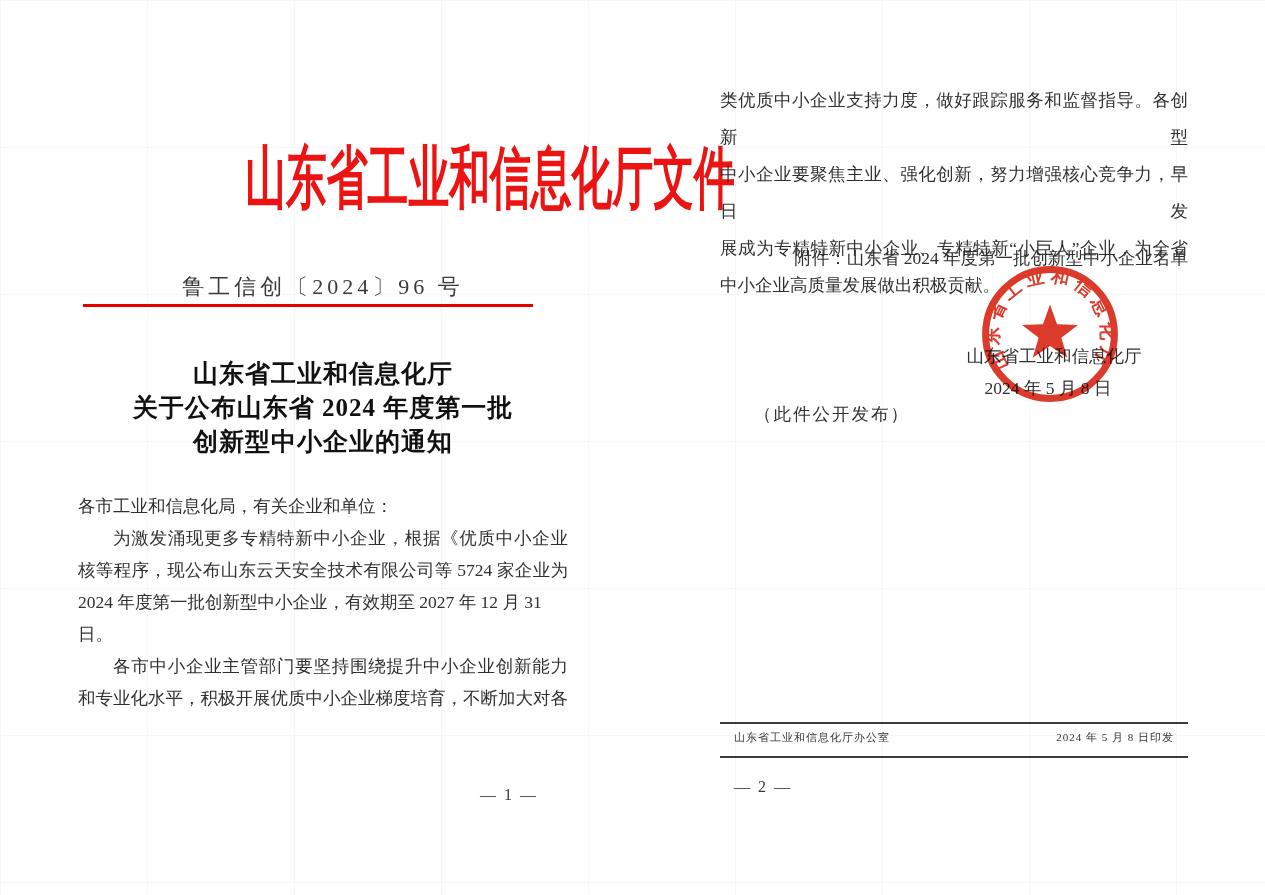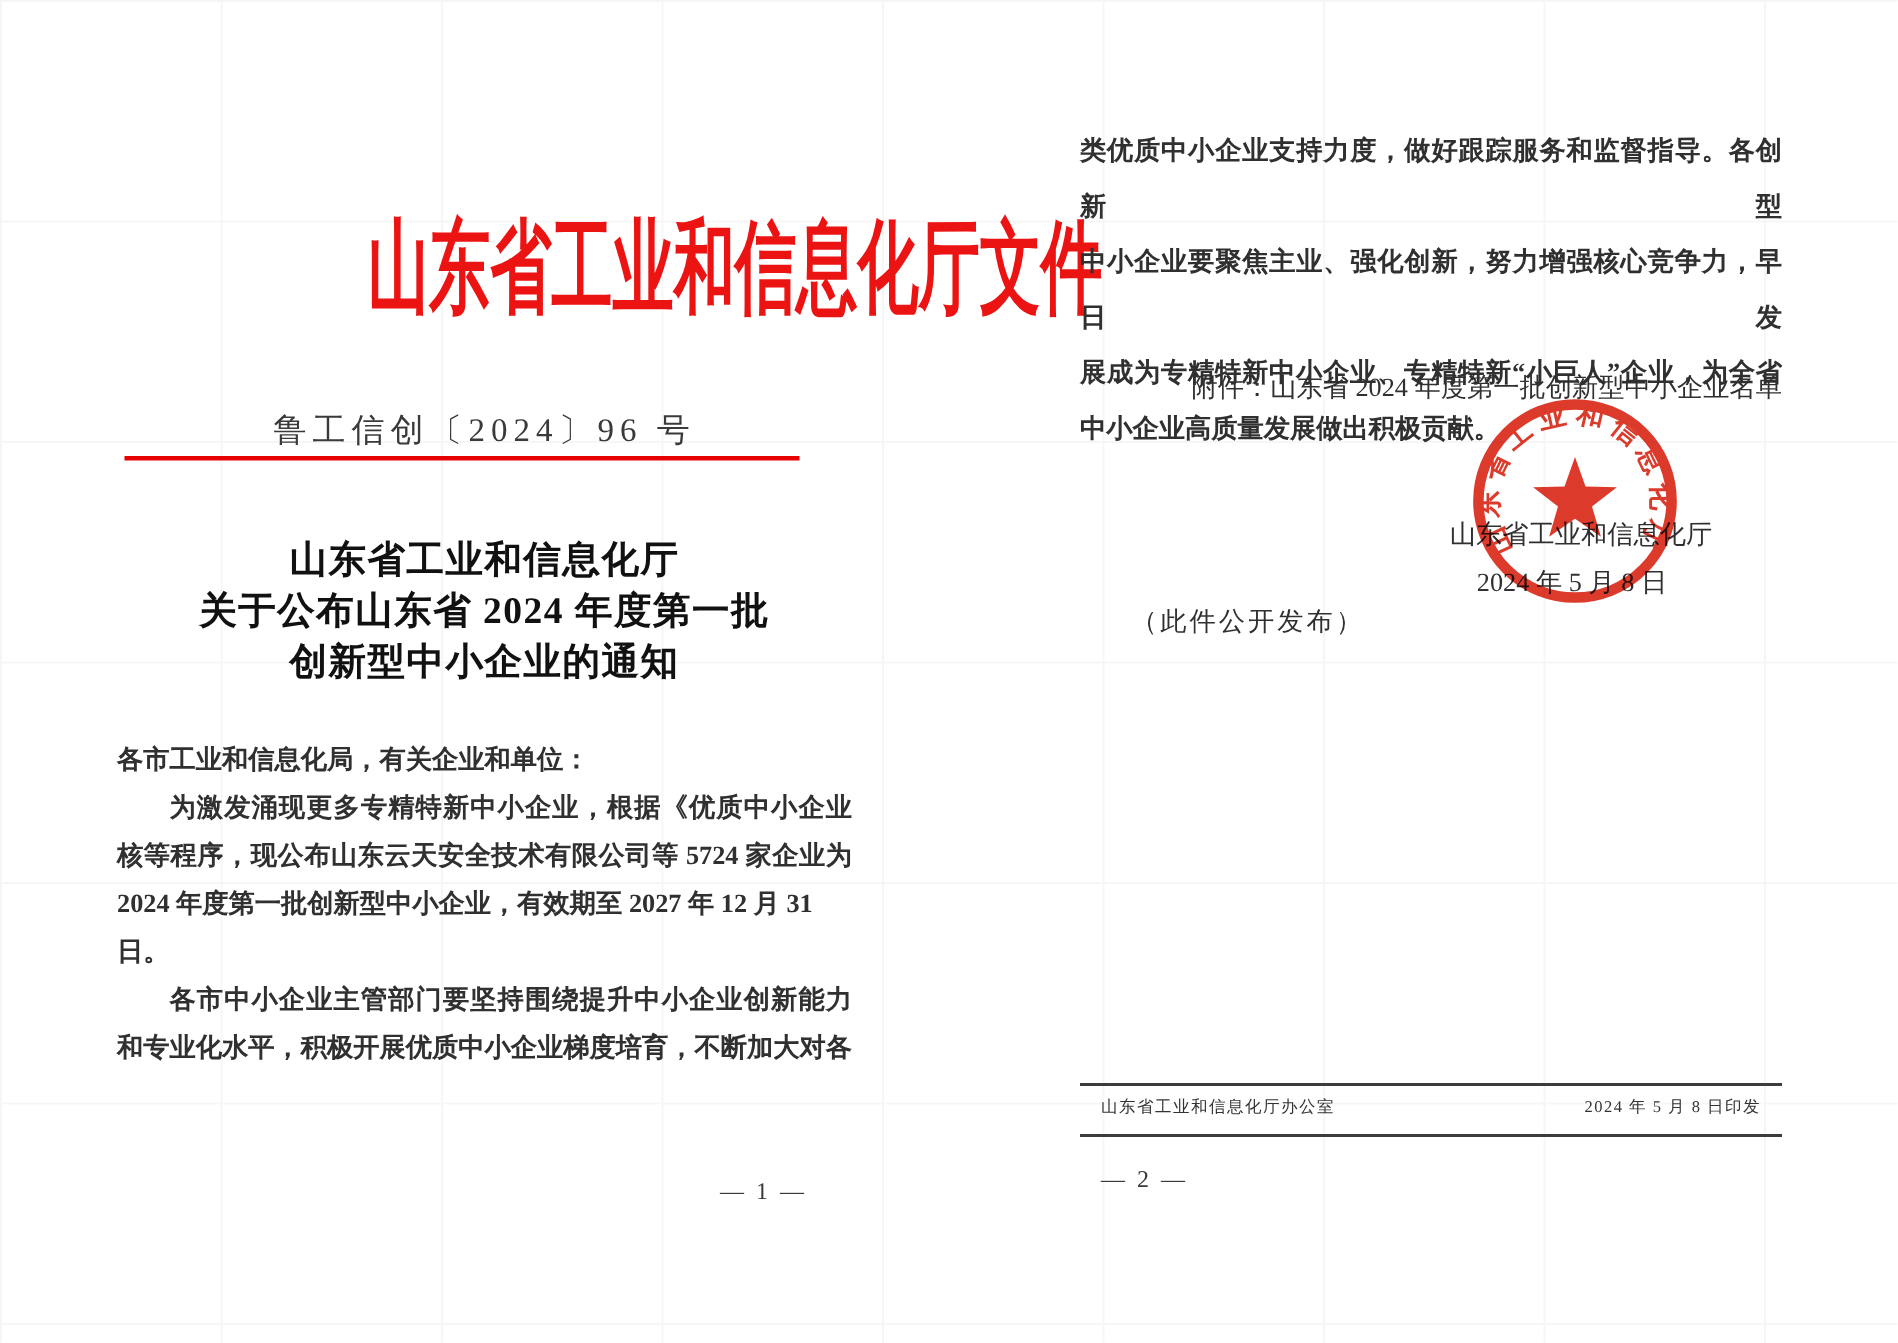--- a/index.html
+++ b/index.html
@@ -28,21 +28,21 @@
     font-size:22px;letter-spacing:4px;color:#3a3a3a;
   }
   .red-rule{position:absolute;top:304px;left:5px;width:450px;height:3px;}
   .notice-title{
     position:absolute;top:357px;left:0;width:100%;text-align:center;
     font-size:25px;font-weight:700;color:#111;line-height:34px;letter-spacing:1px;
   }
   .body-block{position:absolute;left:0;width:100%;font-size:17.5px;color:#303030;}
   .bb1{top:490px;line-height:32px;}
   .bb2{top:82px;line-height:37px;}
-  .line{width:100%;font-weight:bold;}
+  .line{width:100%;}
   .jst{text-align:justify;text-align-last:justify;}
   .indent{text-indent:35px;}
   .pageno{position:absolute;font-size:16px;letter-spacing:2px;color:#3a3a3a;}
   .pageno-1{top:786px;right:30px;}
   .pageno-2{top:778px;left:14px;}
 
   
   .attachment{position:absolute;top:246px;left:0;width:100%;font-size:17.5px;color:#303030;text-align:right;}
   .sign-issuer{position:absolute;top:344px;left:244px;width:180px;text-align:center;font-size:17.5px;color:#303030;white-space:nowrap;}
   .sign-date{position:absolute;top:376px;left:248px;width:160px;text-align:center;font-size:17.5px;color:#303030;white-space:nowrap;}

